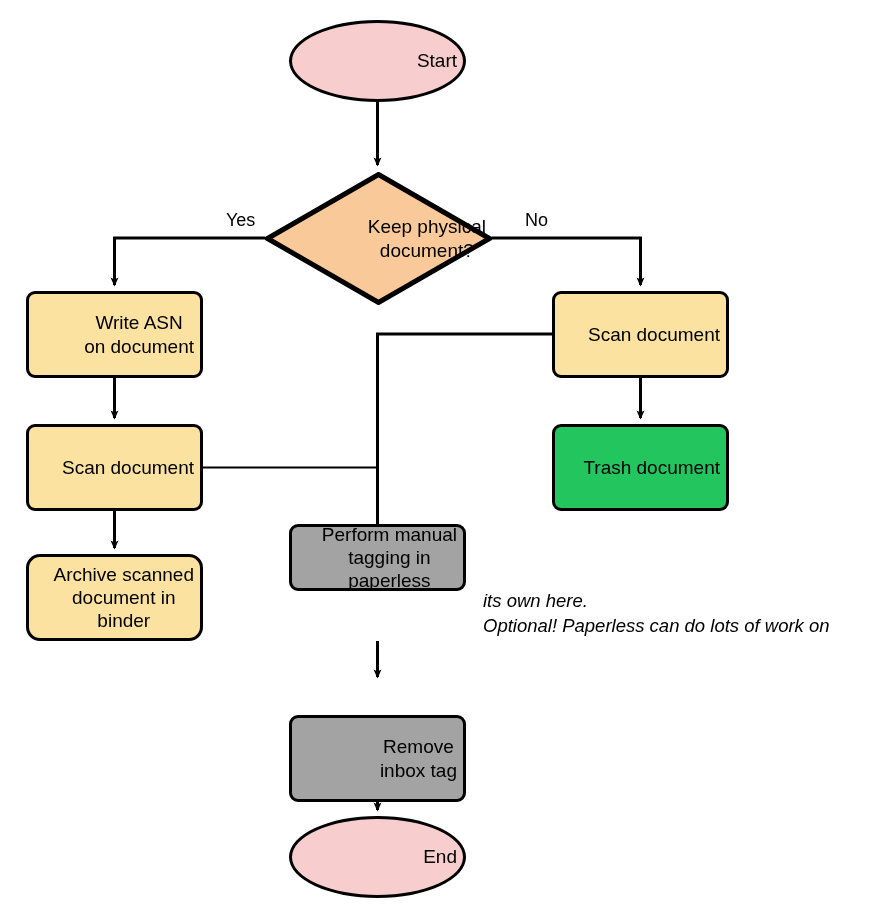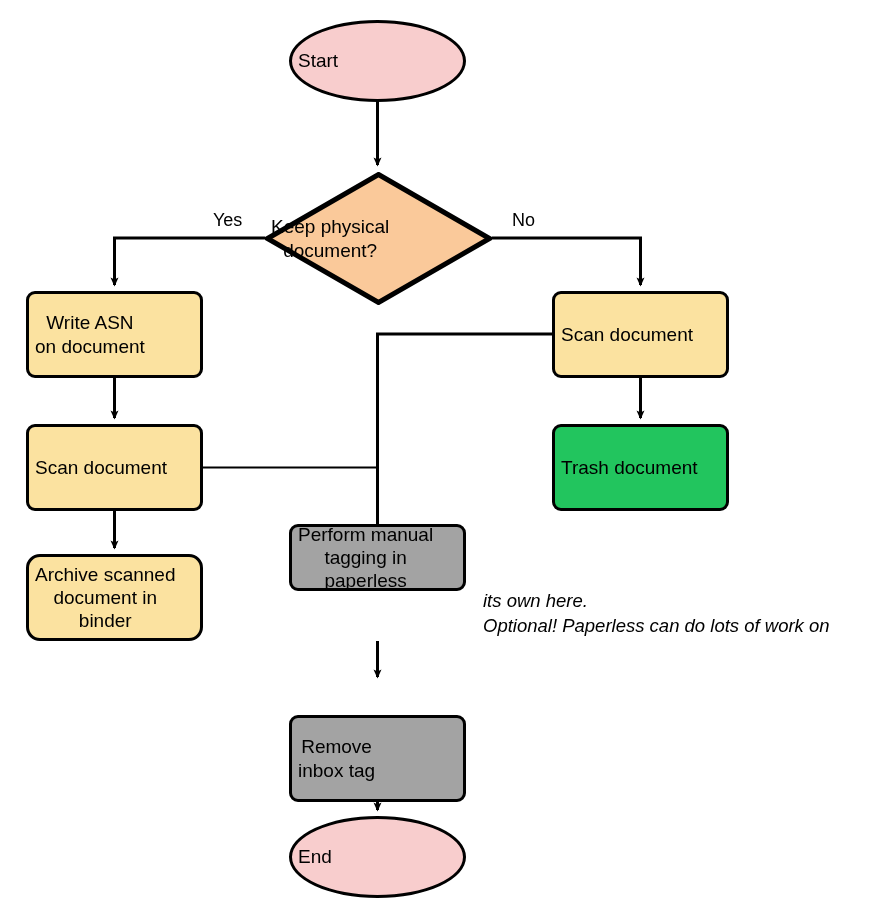--- a/index.html
+++ b/index.html
@@ -22,21 +22,21 @@
     position: absolute;
     left: 0;
     top: 0;
     width: 888px;
     height: 907px;
   }
   .node {
     position: absolute;
     display: flex;
     align-items: center;
-    justify-content: flex-start;
+    justify-content: flex-end;
     text-align: center;
     color: #000000;
     font-family: "Liberation Sans", sans-serif;
     font-size: 19px;
     line-height: 1.22;
     z-index: 3;
   }
   .node-terminal {
     border: 3px solid #000000;
     border-radius: 50%;
@@ -66,20 +66,21 @@
   }
   .edge-label {
     position: absolute;
     font-family: "Liberation Sans", sans-serif;
     font-size: 18px;
     color: #000000;
     background: #ffffff;
     padding: 0 3px;
     z-index: 4;
     white-space: nowrap;
+    margin-left: 13px;
   }
   .annotation {
     position: absolute;
     font-family: "Liberation Sans", sans-serif;
     font-style: italic;
     font-size: 18.5px;
     line-height: 1.33;
     color: #000000;
     z-index: 4;
   }

